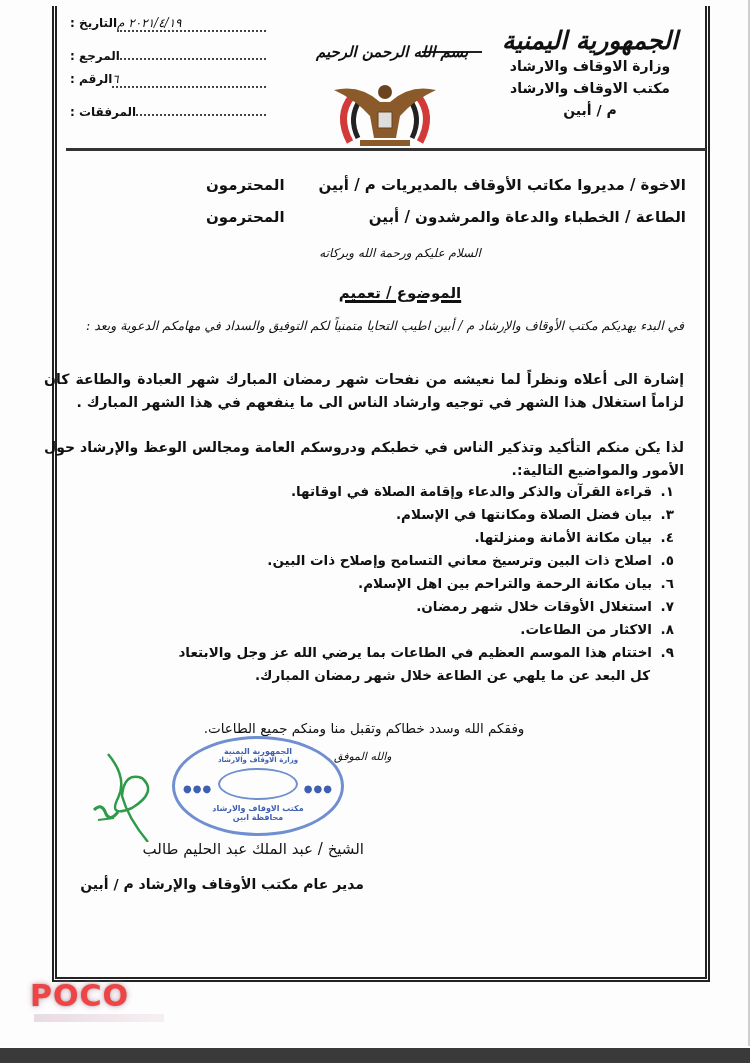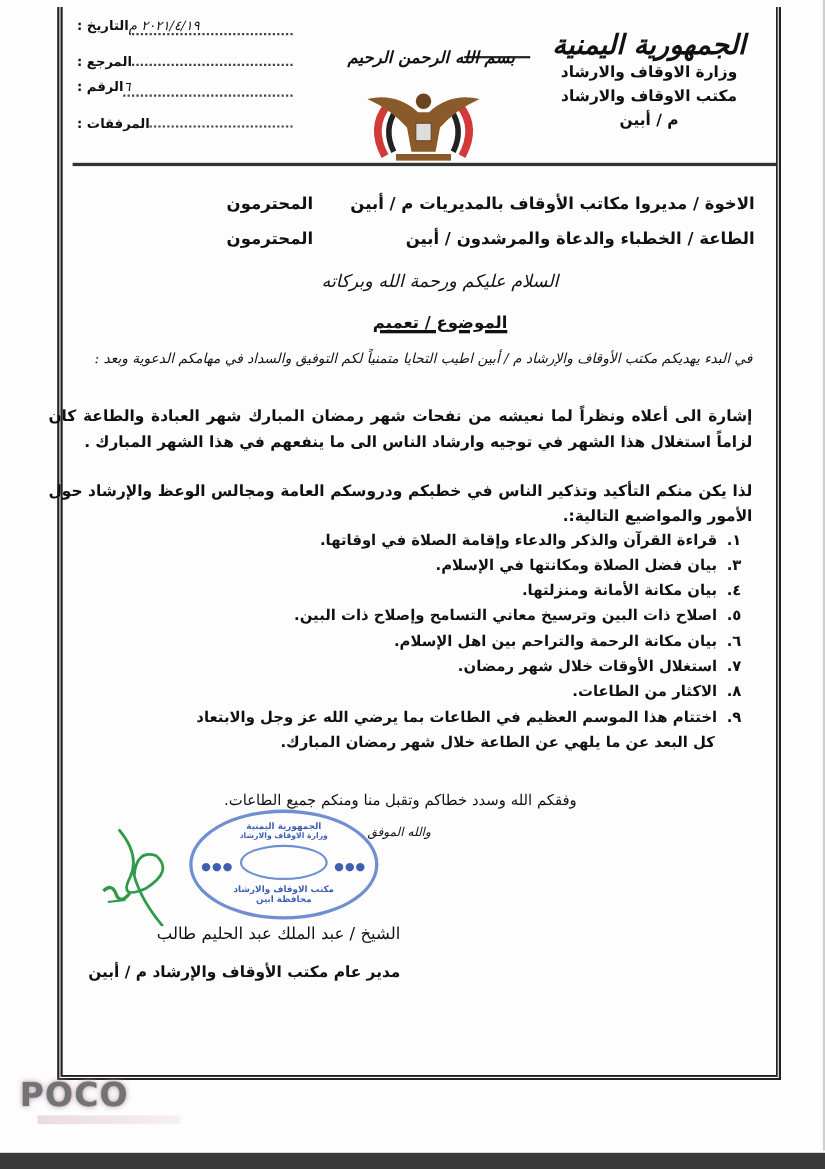--- a/index.html
+++ b/index.html
@@ -25,41 +25,41 @@
   .basmala:after { content:""; display:block; width:60px; height:2px; background:#222; margin:-10px 0 0 100px; }
   .emblem { position:absolute; left:330px; top:76px; width:110px; height:74px; }
   
   .meta-block { position:absolute; left:70px; top:16px; width:200px; }
   .meta-row { display:flex; flex-direction:row-reverse; align-items:baseline; height:28px; }
   .meta-label { font-size:12px; font-weight:bold; white-space:nowrap; }
   .meta-value { flex:1; border-bottom:2px dotted #444; margin-right:4px; height:14px; font-size:12px; font-family:"DejaVu Serif", serif; font-style:italic; text-align:left; overflow:hidden; }
   
   .addr { position:absolute; right:64px; width:560px; font-size:15px; font-weight:bold; display:flex; justify-content:space-between; }
   .addr span.hon { margin-left:80px; }
-  .greeting { position:absolute; left:280px; top:246px; width:240px; text-align:center; font-family:"DejaVu Serif", serif; font-style:italic; font-size:16px; }
+  .greeting { position:absolute; left:280px; top:246px; width:240px; text-align:center; font-family:"DejaVu Serif", serif; font-style:italic; font-size:12px; }
   .subject { position:absolute; left:290px; top:284px; width:220px; text-align:center; font-size:15px; font-weight:bold; text-decoration:underline; text-decoration-thickness:3px; }
   .intro { position:absolute; right:66px; top:318px; width:640px; font-family:"DejaVu Serif", serif; font-style:italic; font-size:12.5px; text-align:right; }
   .para { position:absolute; right:66px; width:640px; font-size:14px; font-weight:bold; line-height:23px; text-align:justify; text-align-last:right; }
   .list { position:absolute; right:76px; top:480px; width:620px; margin:0; padding:0; list-style:none; }
   .list li { font-size:13.5px; font-weight:bold; line-height:23px; text-align:right; }
   .list li .num { display:inline-block; width:22px; }
   .list li .cont { display:block; padding-right:24px; }
   .closing { position:absolute; right:66px; top:720px; width:640px; font-size:13.5px; font-weight:normal; text-align:center; }
   .wa-text { position:absolute; left:334px; top:750px; font-family:"DejaVu Serif", serif; font-style:italic; font-size:11px; }
   .stamp {
     position:absolute; left:172px; top:736px; width:172px; height:100px; border:3px solid #6f8fd1; border-radius:50%;
     box-sizing:border-box; color:#3f5fb0; text-align:center; font-size:8px; font-weight:bold; padding-top:8px;
   }
   .stamp .inner { width:76px; height:28px; border:2px solid #6f8fd1; border-radius:50%; margin:4px auto; }
   .stamp .dots-l, .stamp .dots-r { position:absolute; top:44px; font-size:10px; letter-spacing:1px; }
   .stamp .dots-l { left:8px; } .stamp .dots-r { right:8px; }
   .signature { position:absolute; left:88px; top:748px; width:84px; height:94px; }
   .signer-name { position:absolute; left:64px; top:840px; width:300px; font-size:15px; font-weight:normal; text-align:right; }
   .signer-title { position:absolute; left:64px; top:876px; width:300px; font-size:14px; font-weight:bold; text-align:right; }
-  .poco { position:absolute; left:18px; top:978px; font-size:30px; font-weight:bold; color:#737373; text-shadow:0 0 6px #c9a8b8, 0 0 2px #999; letter-spacing:1px; }
+  .poco { position:absolute; left:30px; top:978px; font-size:30px; font-weight:bold; color:#ef4444; text-shadow:0 0 6px #c9a8b8, 0 0 2px #999; letter-spacing:1px; }
   .poco-sub { position:absolute; left:34px; top:1014px; width:130px; height:8px; background:linear-gradient(90deg,#e9dbe2,#f6f0f3); }
   .camscanner { position:absolute; left:392px; top:1051px; font-size:17px; color:#6d28d9; letter-spacing:-0.5px; }
 </style>
 </head>
 <body>
 
 <div class="page-edge"></div>
 <div class="frame"></div>
 <div class="header-rule"></div>
 

